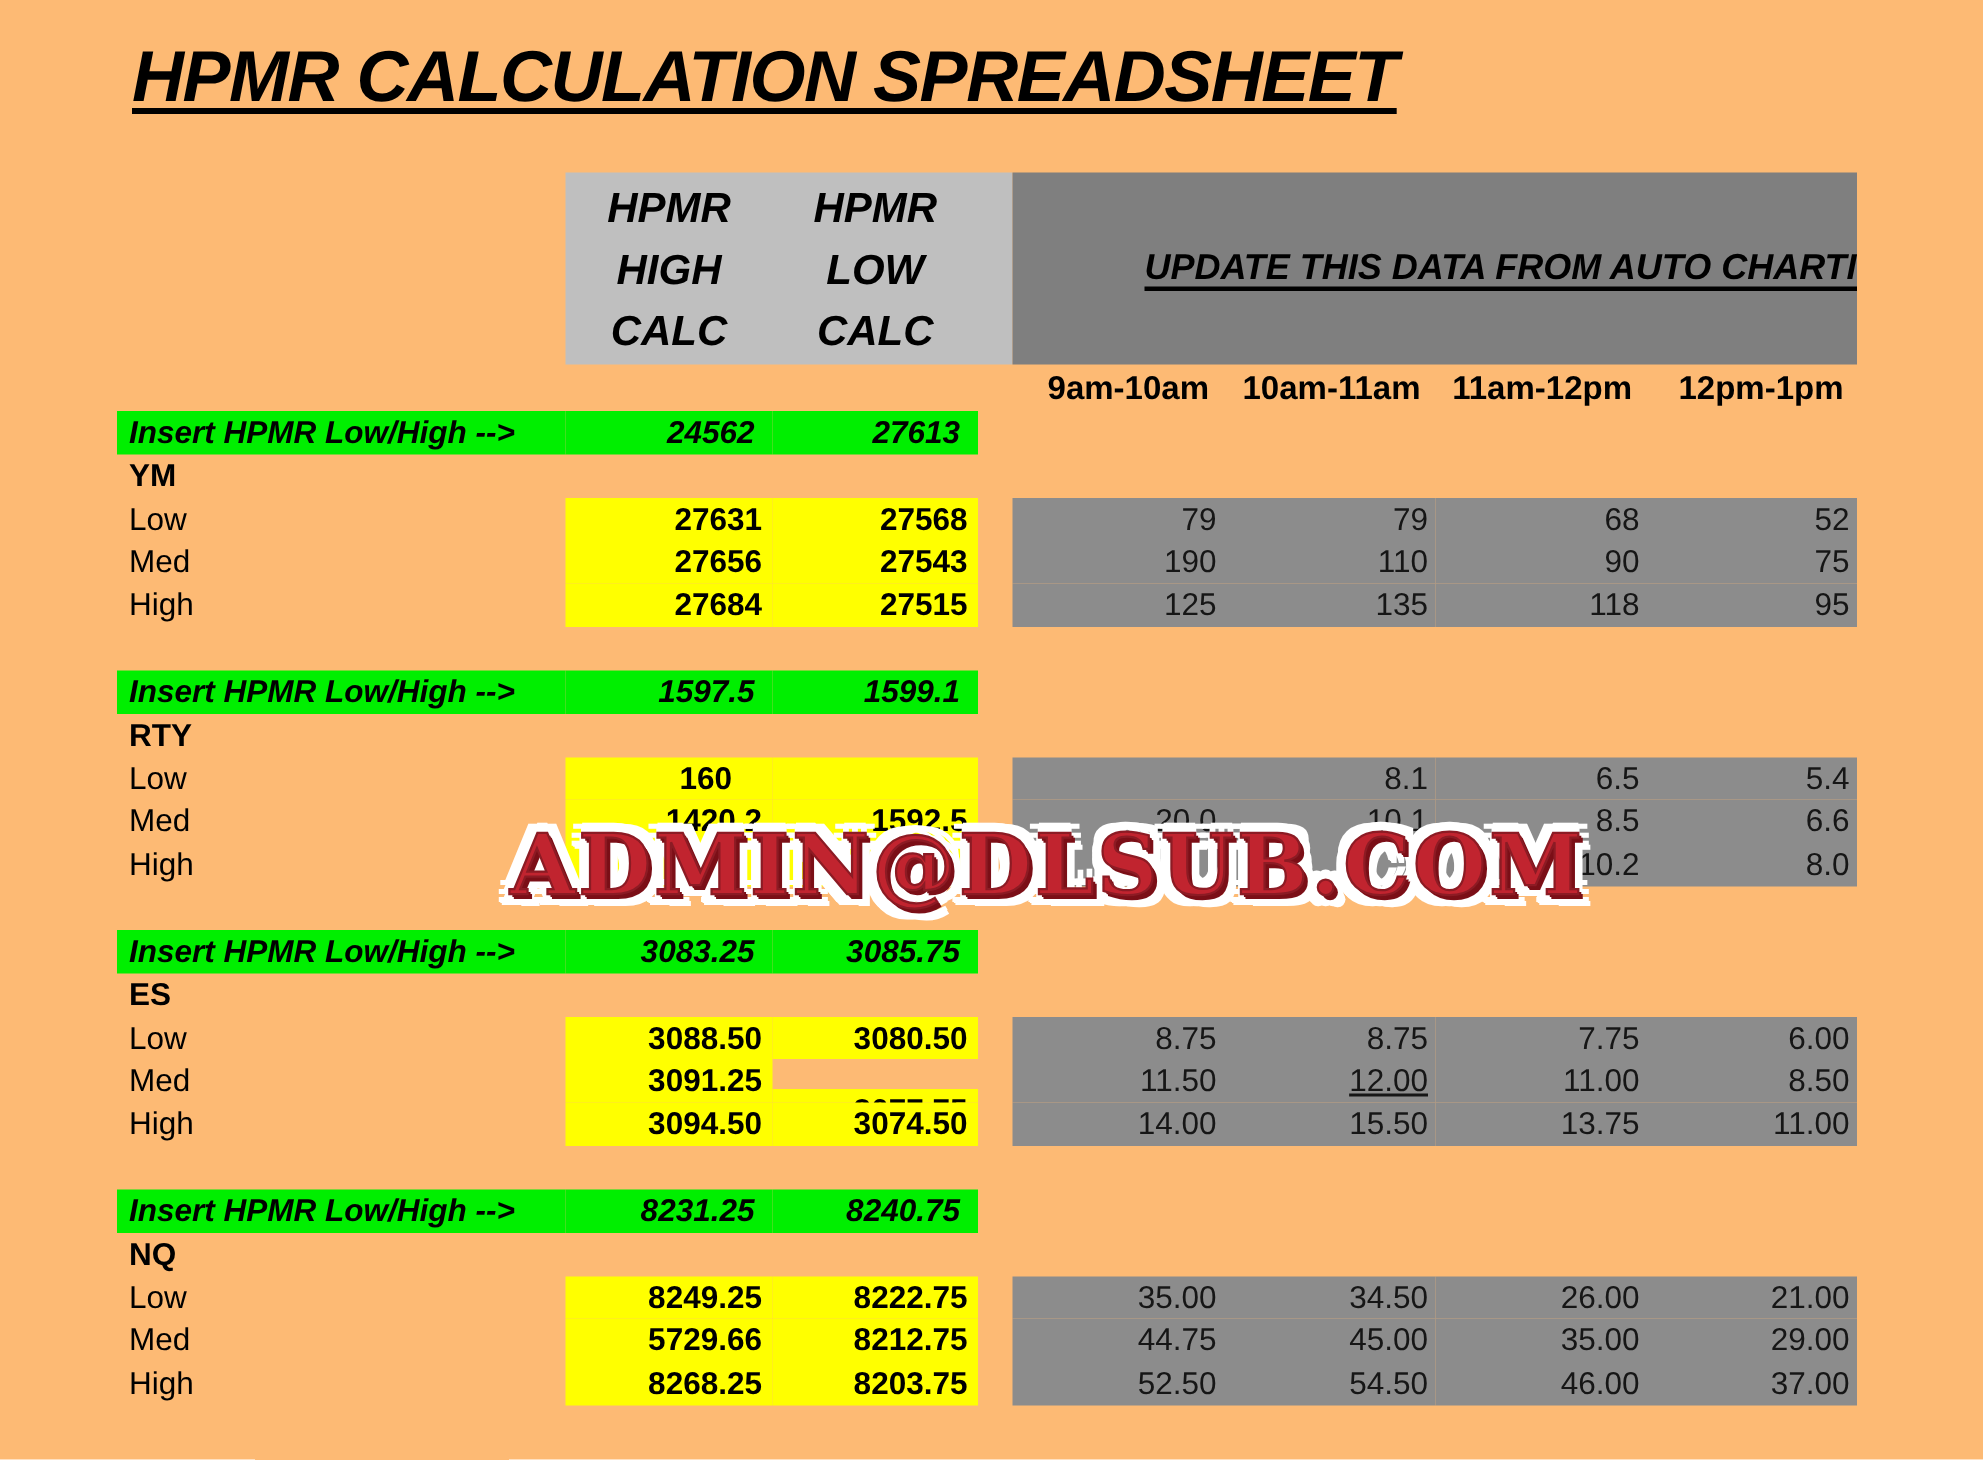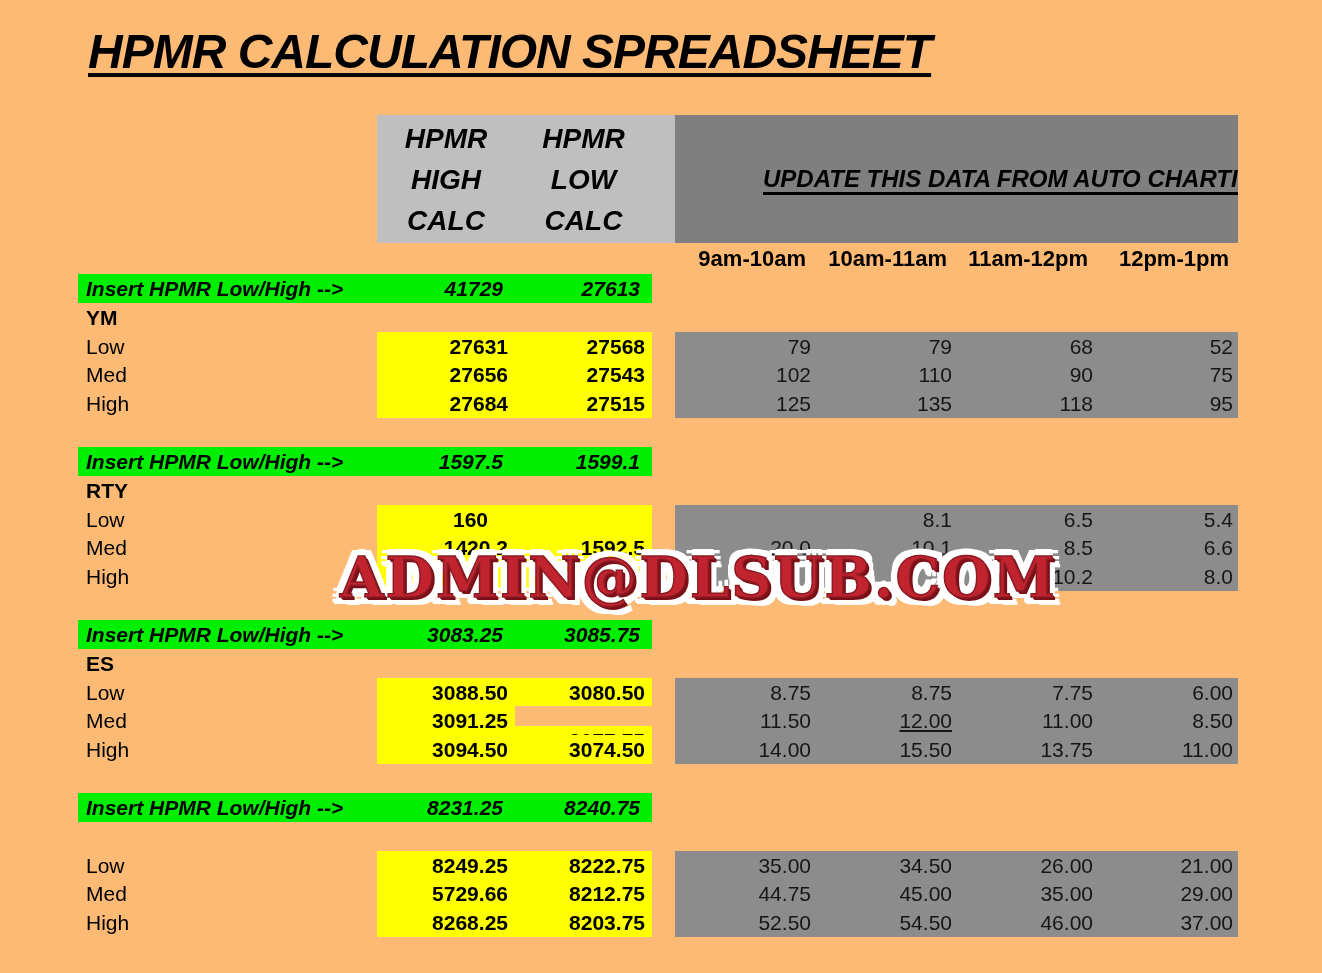--- a/index.html
+++ b/index.html
@@ -103,34 +103,34 @@
   </div>
 
   <div class="time-header" style="left:675px">9am-10am</div>
   <div class="time-header" style="left:816px">10am-11am</div>
   <div class="time-header" style="left:957px">11am-12pm</div>
   <div class="time-header" style="left:1098px">12pm-1pm</div>
 
   <div id="sections">
       <div class="section" style="top: 274px;">
         <div class="cell green lbl-insert" style="grid-area: 1 / 1;">Insert HPMR Low/High --&gt;</div>
-        <div class="cell green num" style="grid-area: 1 / 2;">41729</div>
+        <div class="cell green num" style="grid-area: 1 / 2;">24562</div>
         <div class="cell green num" style="grid-area: 1 / 3;">27613</div>
         <div class="cell sym" style="grid-area: 2 / 1;">YM</div>
         <div class="cell rowlbl" style="grid-area: 3 / 1;">Low</div>
         <div class="cell yellow num" style="grid-area: 3 / 2;">27631</div>
         <div class="cell yellow num" style="grid-area: 3 / 3;">27568</div>
         <div class="cell gray num" style="grid-area: 3 / 5;">79</div>
         <div class="cell gray num" style="grid-area: 3 / 6;">79</div>
         <div class="cell gray num" style="grid-area: 3 / 7;">68</div>
         <div class="cell gray num" style="grid-area: 3 / 8;">52</div>
         <div class="cell rowlbl" style="grid-area: 4 / 1;">Med</div>
         <div class="cell yellow num" style="grid-area: 4 / 2;">27656</div>
         <div class="cell yellow num" style="grid-area: 4 / 3;">27543</div>
-        <div class="cell gray num" style="grid-area: 4 / 5;">102</div>
+        <div class="cell gray num" style="grid-area: 4 / 5;">190</div>
         <div class="cell gray num" style="grid-area: 4 / 6;">110</div>
         <div class="cell gray num" style="grid-area: 4 / 7;">90</div>
         <div class="cell gray num" style="grid-area: 4 / 8;">75</div>
         <div class="cell rowlbl" style="grid-area: 5 / 1;">High</div>
         <div class="cell yellow num" style="grid-area: 5 / 2;">27684</div>
         <div class="cell yellow num" style="grid-area: 5 / 3;">27515</div>
         <div class="cell gray num" style="grid-area: 5 / 5;">125</div>
         <div class="cell gray num" style="grid-area: 5 / 6;">135</div>
         <div class="cell gray num" style="grid-area: 5 / 7;">118</div>
         <div class="cell gray num" style="grid-area: 5 / 8;">95</div>
@@ -186,20 +186,21 @@
         <div class="cell yellow num" style="grid-area: 5 / 3;">3074.50</div>
         <div class="cell gray num" style="grid-area: 5 / 5;">14.00</div>
         <div class="cell gray num" style="grid-area: 5 / 6;">15.50</div>
         <div class="cell gray num" style="grid-area: 5 / 7;">13.75</div>
         <div class="cell gray num" style="grid-area: 5 / 8;">11.00</div>
       </div>
       <div class="section" style="top: 793px;">
         <div class="cell green lbl-insert" style="grid-area: 1 / 1;">Insert HPMR Low/High --&gt;</div>
         <div class="cell green num" style="grid-area: 1 / 2;">8231.25</div>
         <div class="cell green num" style="grid-area: 1 / 3;">8240.75</div>
+        <div class="cell sym" style="grid-area: 2 / 1;">NQ</div>
         <div class="cell rowlbl" style="grid-area: 3 / 1;">Low</div>
         <div class="cell yellow num" style="grid-area: 3 / 2;">8249.25</div>
         <div class="cell yellow num" style="grid-area: 3 / 3;">8222.75</div>
         <div class="cell gray num" style="grid-area: 3 / 5;">35.00</div>
         <div class="cell gray num" style="grid-area: 3 / 6;">34.50</div>
         <div class="cell gray num" style="grid-area: 3 / 7;">26.00</div>
         <div class="cell gray num" style="grid-area: 3 / 8;">21.00</div>
         <div class="cell rowlbl" style="grid-area: 4 / 1;">Med</div>
         <div class="cell yellow num" style="grid-area: 4 / 2;">5729.66</div>
         <div class="cell yellow num" style="grid-area: 4 / 3;">8212.75</div>

